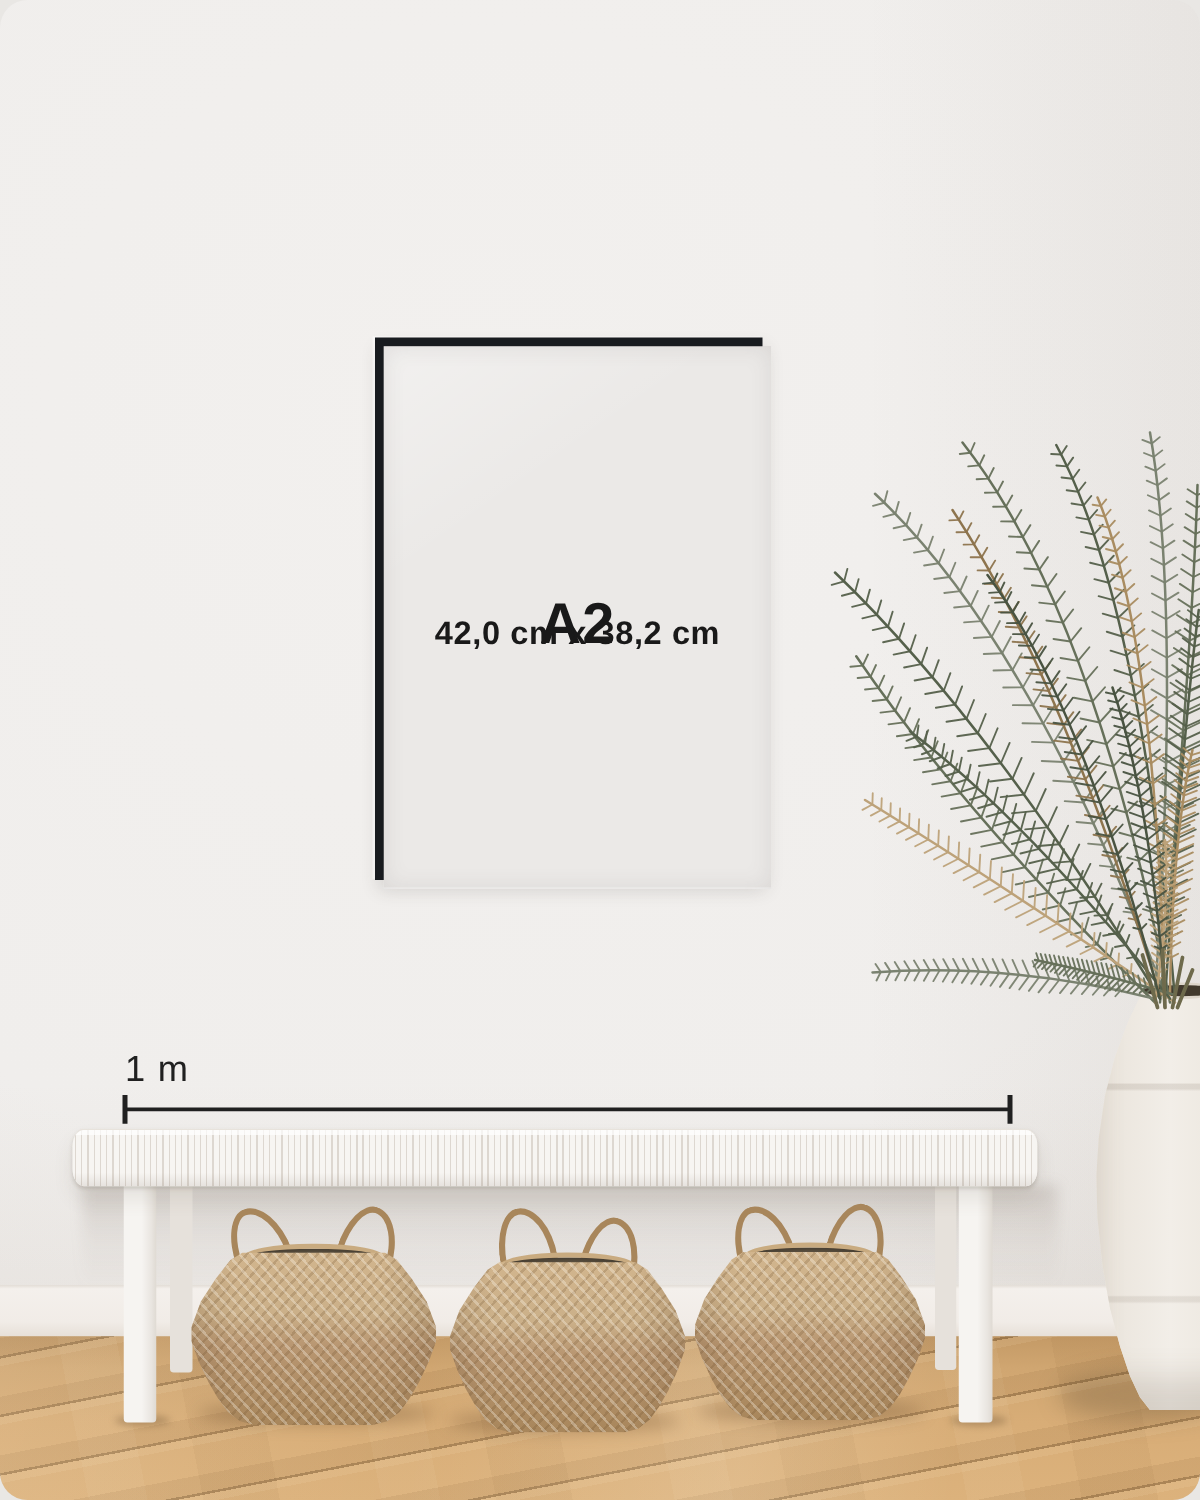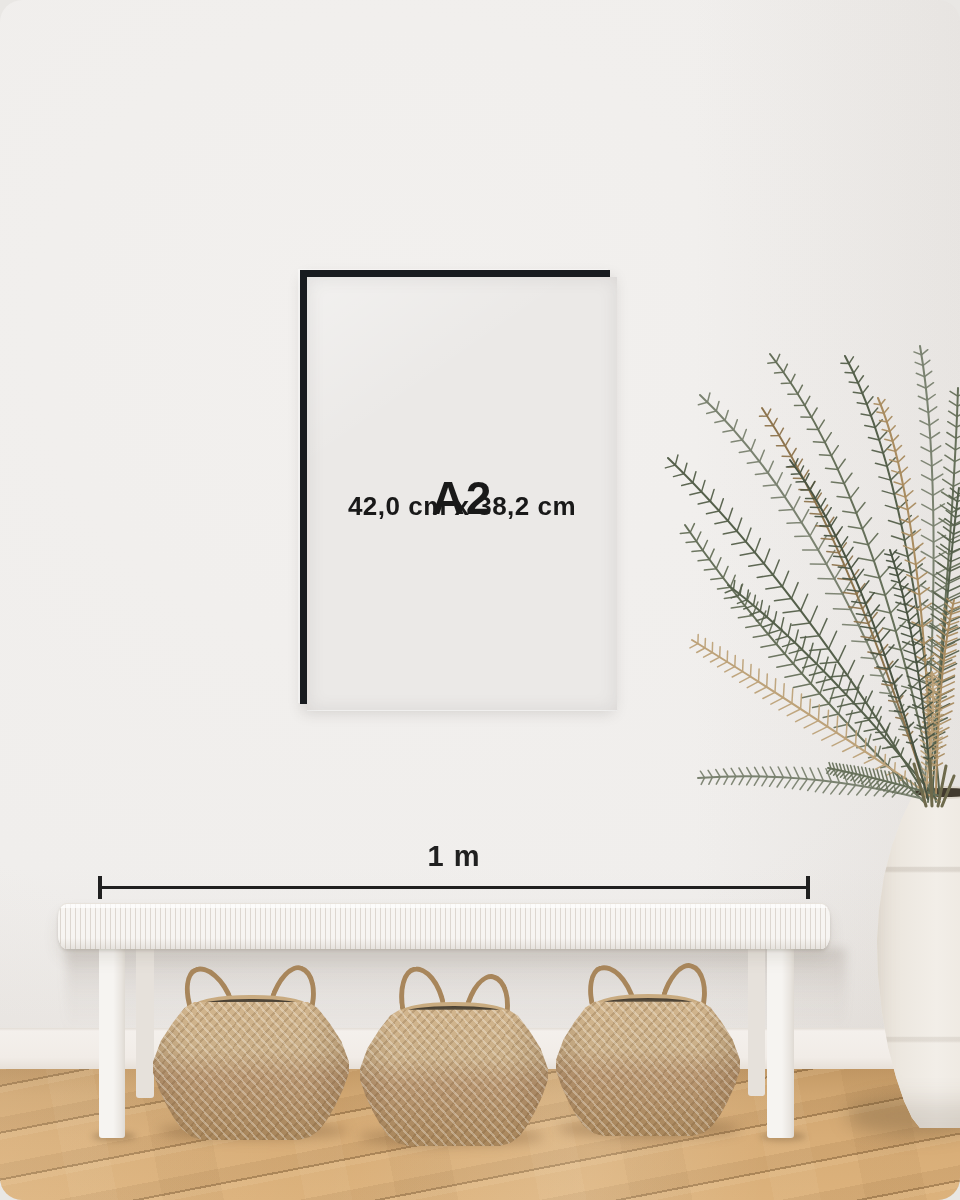--- a/index.html
+++ b/index.html
@@ -61,22 +61,22 @@
     font-size:46px;font-weight:800;letter-spacing:1px;color:var(--text,#191919);
   }
   .poster-dimensions-label{
     position:relative;margin-top:16px;transform:translateY(4px);
     font-size:26px;font-weight:700;letter-spacing:0.5px;color:var(--text,#191919);
   }
 
   
   .scale-bar{left:0;top:0;width:0;height:0;}
   .scale-bar-label{
-    left:100px;top:840px;width:708px;height:34px;text-align:center;
-    font-size:29px;font-weight:700;letter-spacing:1px;color:var(--scale-line,#202020);
+    left:100px;top:840px;width:708px;height:34px;
+    font-size:29px;font-weight:400;letter-spacing:1px;color:var(--scale-line,#202020);
   }
   .scale-bar-line{left:100px;top:886px;width:708px;height:3px;background:var(--scale-line,#202020);}
   .scale-bar-tick-left{left:98px;top:876px;width:4px;height:23px;background:var(--scale-line,#202020);}
   .scale-bar-tick-right{left:806px;top:876px;width:4px;height:23px;background:var(--scale-line,#202020);}
 
   
   .bench-wall-shadow{
     left:66px;top:948px;width:780px;height:84px;
     background:linear-gradient(180deg, rgba(115,100,88,0.20) 0%, rgba(115,100,88,0.05) 55%, rgba(115,100,88,0) 100%);
     filter:blur(5px);

